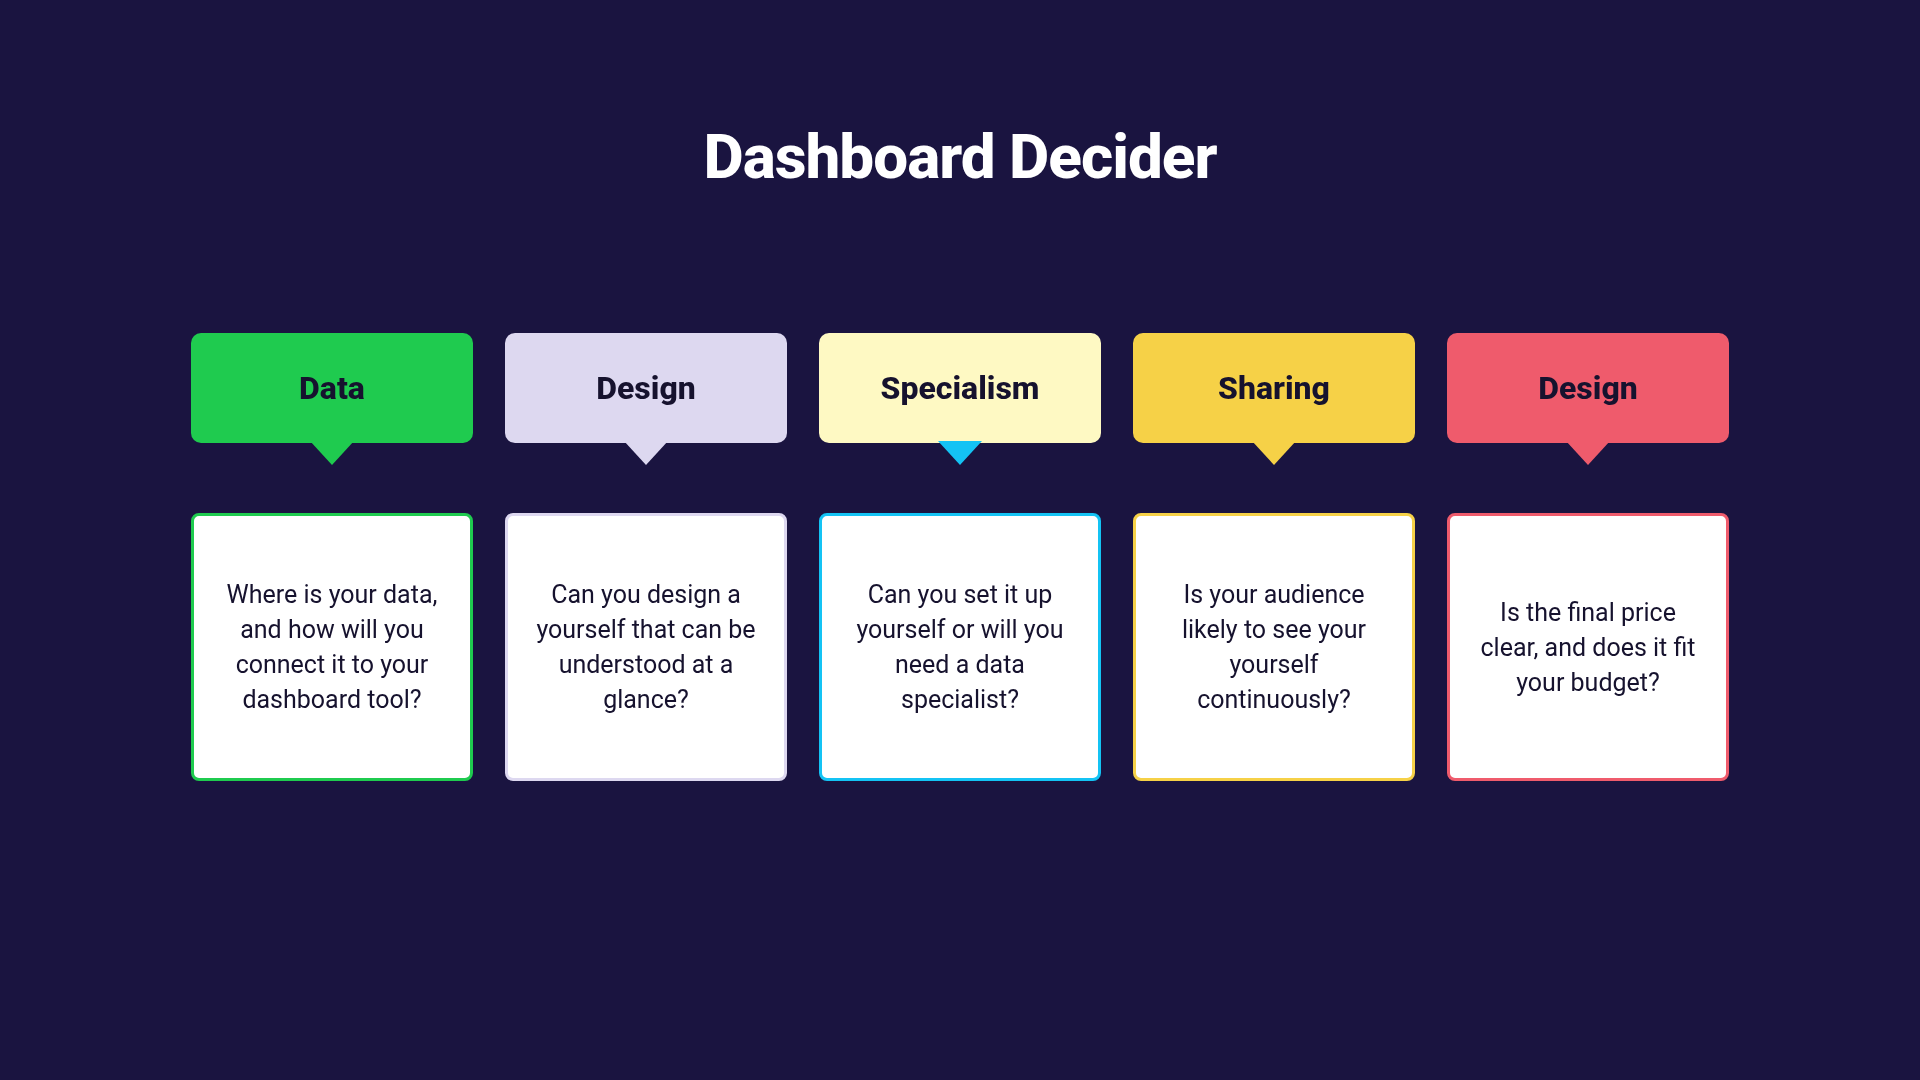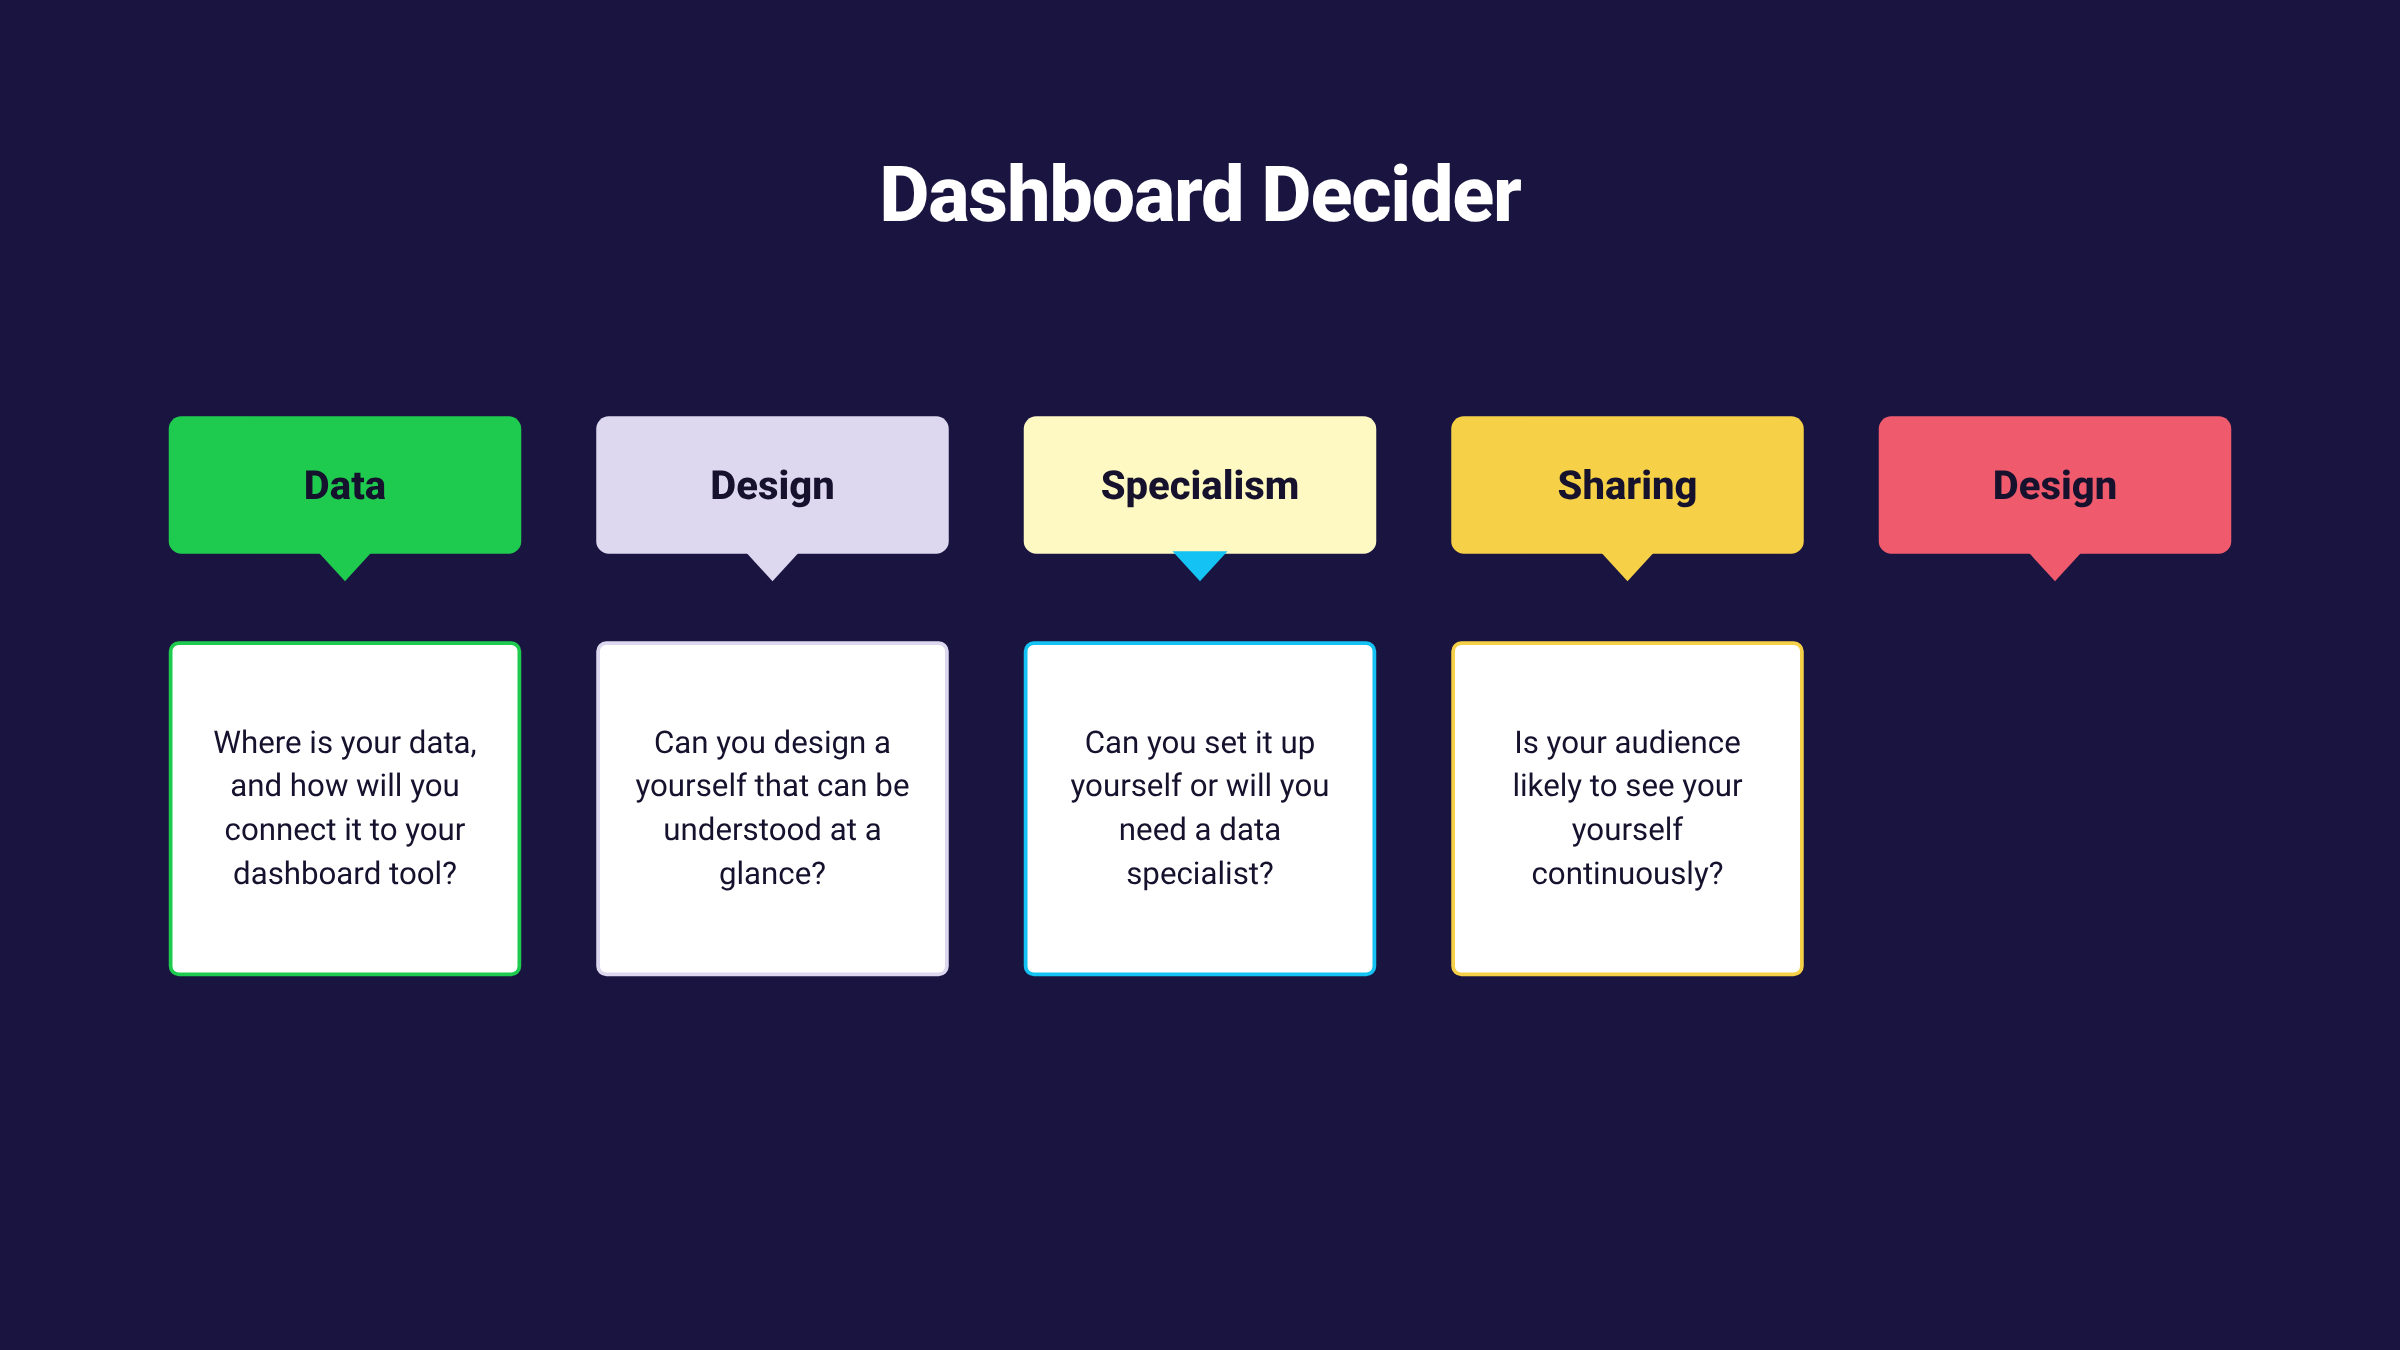--- a/index.html
+++ b/index.html
@@ -21,21 +21,21 @@
     text-align: center;
     font-size: 62px;
     font-weight: 800;
     letter-spacing: -1px;
     margin-bottom: 140px;
     color: #ffffff;
   }
   .row {
     display: flex;
     justify-content: center;
-    gap: 60px;
+    gap: 32px;
     padding: 0 58px;
   }
   .col {
     width: 282px;
     display: flex;
     flex-direction: column;
     align-items: center;
   }
   .tag {
     width: 100%;
@@ -134,16 +134,19 @@
       </div>
       <div class="card c3">
         <div class="desc">Is your audience likely to see your yourself continuously?</div>
       </div>
     </div>
 
     <div class="col">
       <div class="tag c4">
         <span class="label">Design</span>
       </div>
+      <div class="card c4">
+        <div class="desc">Is the final price clear, and does it fit your budget?</div>
+      </div>
     </div>
 
   </div>
 </div>
 
 </body></html>

